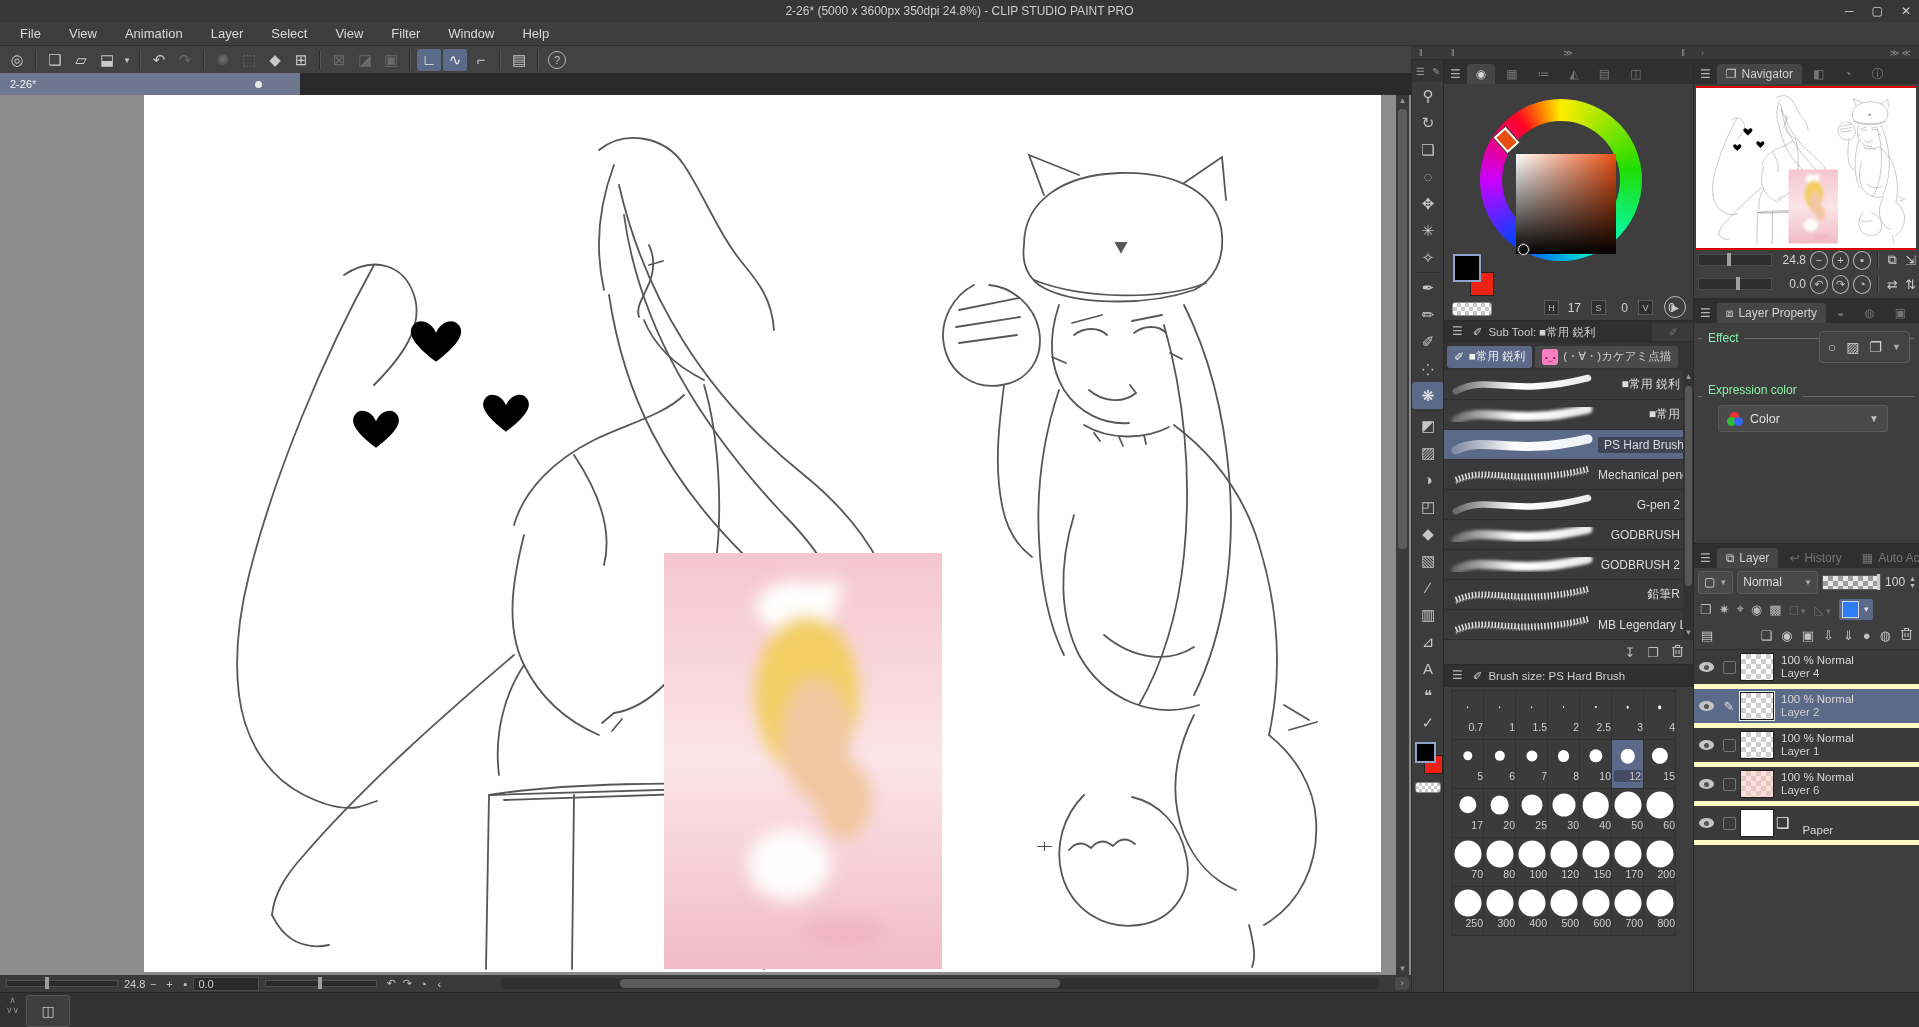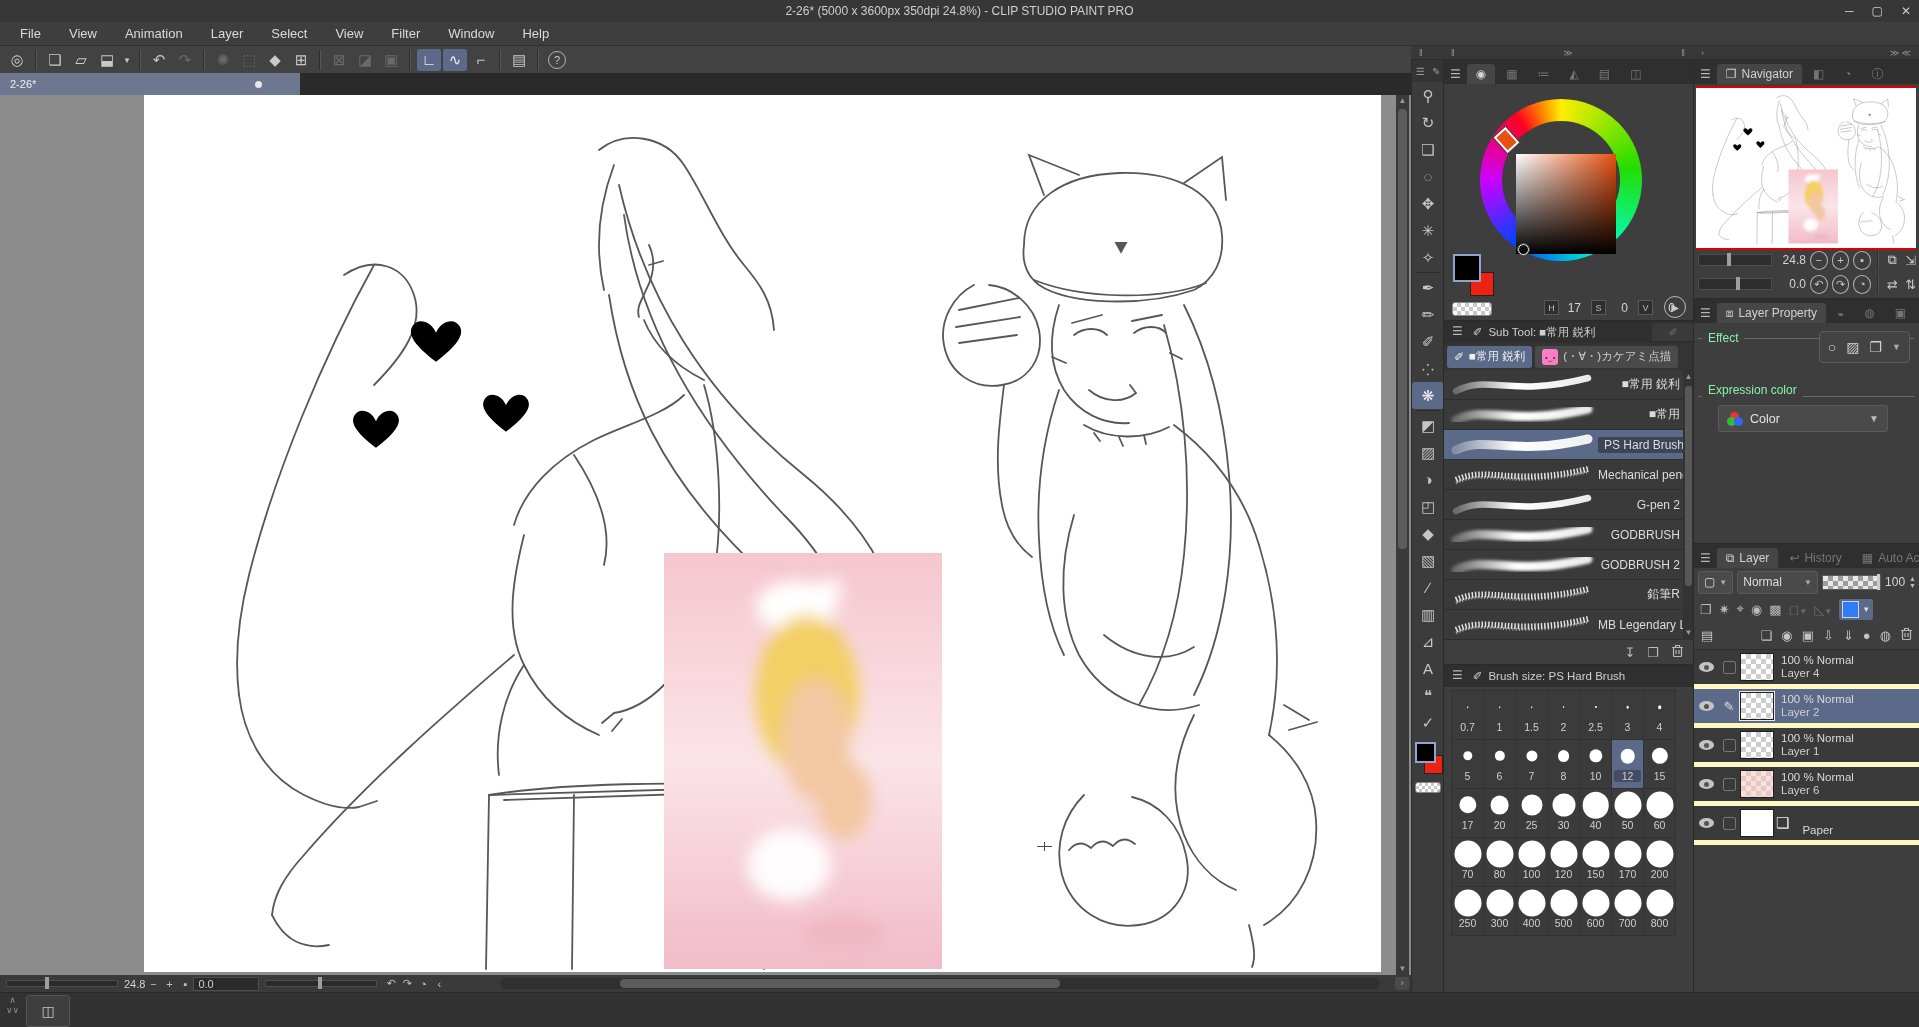--- a/index.html
+++ b/index.html
@@ -120,21 +120,21 @@
   .bl-scroll .arr{position:absolute;left:0;width:11px;height:14px;color:#999;font-size:8px;text-align:center;line-height:14px;}
   .st-foot{height:24px;display:flex;align-items:center;justify-content:flex-end;gap:12px;padding-right:10px;
            background:#3e3e3e;color:#bdbdbd;font-size:13px;}
   
   .bs-header{height:22px;background:#2f2f2f;display:flex;align-items:center;font-size:11.5px;color:#cfcfcf;gap:6px;padding-left:6px;}
   .bs-grid{padding:4px 0 0 8px;}
   .bs-rowline{display:flex;}
   .bs-cell{width:31px;height:48px;border:1px solid #323232;margin:-1px 0 0 -1px;background:#3b3b3b;position:relative;}
   .bs-cell.sel{background:#5b6a88;}
   .bs-cell .dot{position:absolute;left:50%;top:16px;transform:translate(-50%,-50%);border-radius:50%;background:#fff;}
-  .bs-cell .lb{position:absolute;left:0;right:0;top:30px;text-align:center;font-size:10.5px;color:#cfcfcf;}
+  .bs-cell .lb{position:absolute;left:0;right:0;top:30px;text-align:right;font-size:10.5px;color:#cfcfcf;}
   .bs-cell.sel .lb{background:#434c63;margin:0 2px;border-radius:2px;}
   
   .navpanel{position:relative;height:238px;border-bottom:1px solid #2a2a2a;}
   .nav-preview{position:absolute;left:2px;top:26px;width:220px;height:160px;background:#fff;
                border-top:2px solid #dd0000;border-bottom:2px solid #dd0000;overflow:hidden;}
   .nav-row{position:absolute;left:0;width:100%;height:24px;display:flex;align-items:center;font-size:12px;color:#d5d5d5;}
   .nv-slider{width:78px;height:10px;background:#2e2e2e;border:1px solid #4c4c4c;position:relative;margin:0 6px 0 4px;}
   .nv-slider .th{position:absolute;top:-2px;width:4px;height:13px;background:#9f9f9f;}
   .nv-btn{width:19px;height:19px;border:1.4px solid #b5b5b5;border-radius:50%;display:flex;align-items:center;
           justify-content:center;font-size:11px;color:#c9c9c9;margin:0 2px;box-sizing:border-box;}

